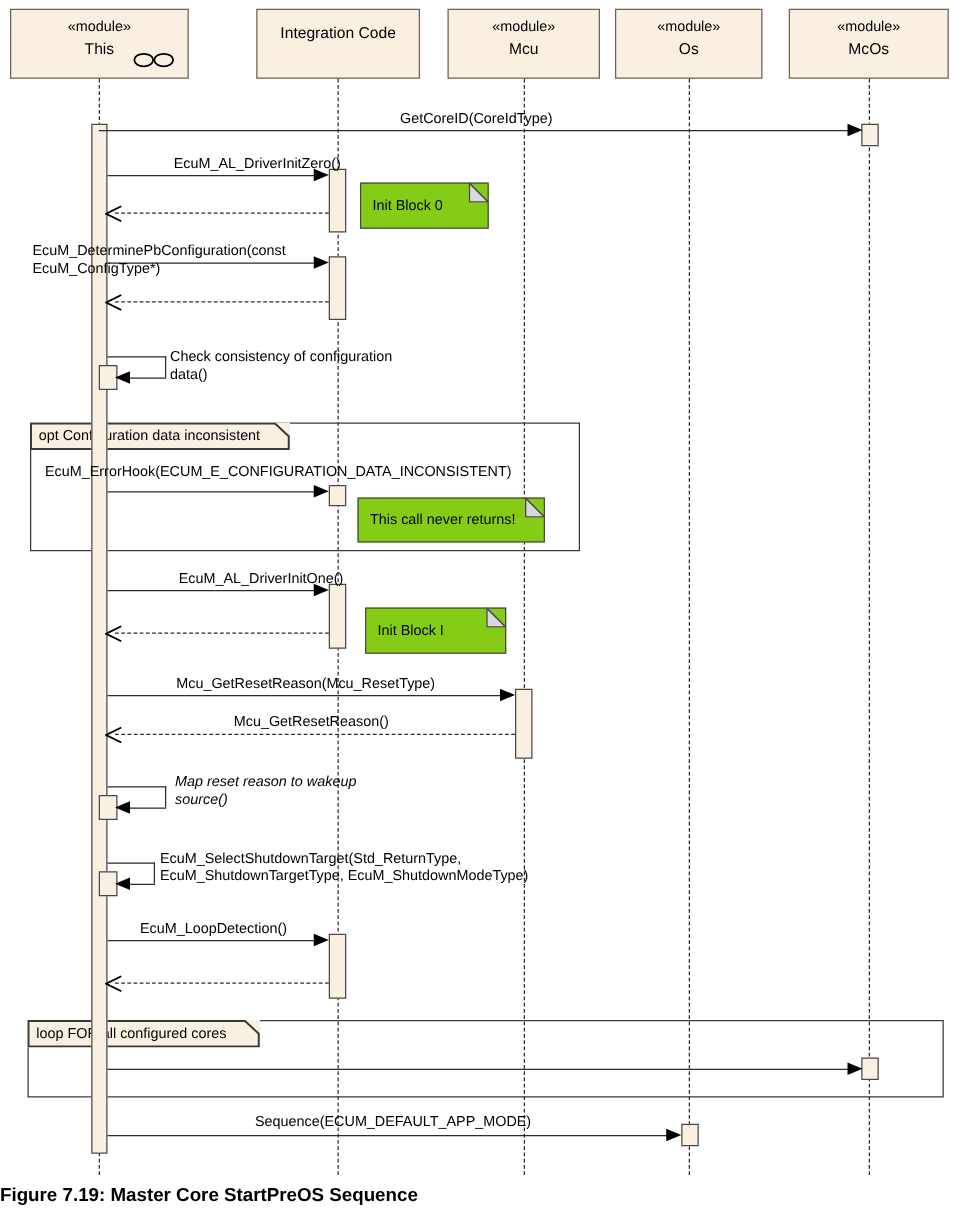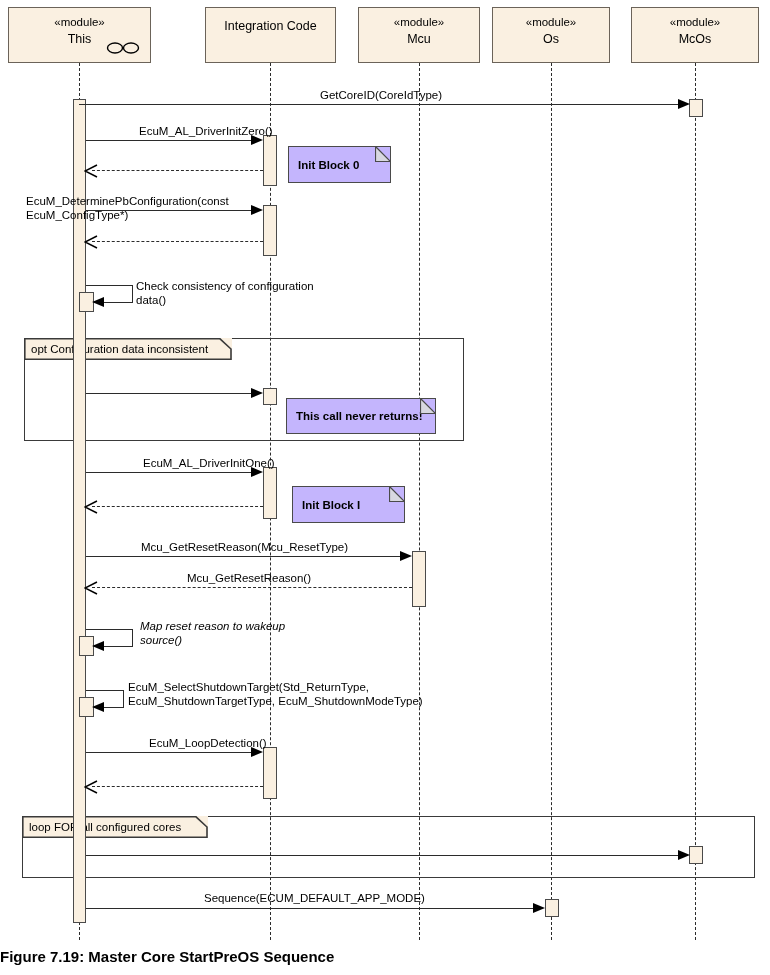--- a/index.html
+++ b/index.html
@@ -35,23 +35,23 @@
     border-left:12px solid #000;}
   .arrowL{position:absolute;width:0;height:0;
     border-top:5.5px solid transparent;border-bottom:5.5px solid transparent;
     border-right:12px solid #000;}
   
   .arrowLopen{position:absolute;width:13px;height:13px;}
 
   .msglabel{position:absolute;font-size:11.5px;line-height:14px;white-space:pre;}
 
   
-  .note{position:absolute;box-sizing:border-box;background:#c4b5fd;
+  .note{position:absolute;box-sizing:border-box;background:#84cc16;
         border:1.3px solid #4a4a4a;font-size:11.5px;line-height:14px;
-        display:flex;align-items:center;padding-left:9px;font-weight:bold;}
+        display:flex;align-items:center;padding-left:9px;}
   .note .fold{position:absolute;top:-1px;right:-1px;width:16px;height:16px;}
 
   
   .frag{position:absolute;box-sizing:border-box;border:1.6px solid #3a3a3a;background:transparent;}
   .fragtab{position:absolute;background:#FAF0E1;}
   .fragtab svg{display:block;}
   .fraglabel{position:absolute;font-size:11.5px;line-height:14px;white-space:pre;}
 
   
   #caption{position:absolute;left:0;width:770px;text-align:left;
@@ -170,20 +170,21 @@
 
   <div class="msgline" style="left:86px;top:285px;width:47px;"></div>
   <div class="vline" style="left:132px;top:285px;height:17px;"></div>
   <div class="msgline" style="left:102px;top:302px;width:31px;"></div>
   <div class="arrowL" style="left:92px;top:296.5px;"></div>
   <div class="msglabel" style="left:136px;top:279px;">Check consistency of configuration
 data()</div>
 
   <div class="msgline" style="left:86px;top:393px;width:167px;"></div>
   <div class="arrowR" style="left:251px;top:387.5px;"></div>
+  <div class="msglabel" style="left:36px;top:371px;">EcuM_ErrorHook(ECUM_E_CONFIGURATION_DATA_INCONSISTENT)</div>
 
   <div class="msgline" style="left:86px;top:472px;width:167px;"></div>
   <div class="arrowR" style="left:251px;top:466.5px;"></div>
   <div class="msglabel" style="left:143px;top:456px;">EcuM_AL_DriverInitOne()</div>
 
   <div class="msgline ret" style="left:92px;top:506px;width:171px;"></div>
   <div class="arrowLopen" style="left:84px;top:500px;">
     <svg width="14" height="14" viewBox="0 0 14 14">
       <path d="M13,1 L1,7 L13,13" fill="none" stroke="#000" stroke-width="1.5"></path>
     </svg>
@@ -210,21 +211,21 @@
 
   <div class="msgline" style="left:86px;top:690px;width:38px;"></div>
   <div class="vline" style="left:123px;top:690px;height:17px;"></div>
   <div class="msgline" style="left:102px;top:707px;width:22px;"></div>
   <div class="arrowL" style="left:92px;top:701.5px;"></div>
   <div class="msglabel" style="left:128px;top:680px;">EcuM_SelectShutdownTarget(Std_ReturnType,
 EcuM_ShutdownTargetType, EcuM_ShutdownModeType)</div>
 
   <div class="msgline" style="left:86px;top:752px;width:167px;"></div>
   <div class="arrowR" style="left:251px;top:746.5px;"></div>
-  <div class="msglabel" style="left:112px;top:736px;margin-left:37px;">EcuM_LoopDetection()</div>
+  <div class="msglabel" style="left:112px;top:736px;">EcuM_LoopDetection()</div>
 
   <div class="msgline ret" style="left:92px;top:786px;width:171px;"></div>
   <div class="arrowLopen" style="left:84px;top:780px;">
     <svg width="14" height="14" viewBox="0 0 14 14">
       <path d="M13,1 L1,7 L13,13" fill="none" stroke="#000" stroke-width="1.5"></path>
     </svg>
   </div>
 
   <div class="msgline" style="left:86px;top:855px;width:593px;"></div>
   <div class="arrowR" style="left:678px;top:849.5px;"></div>

